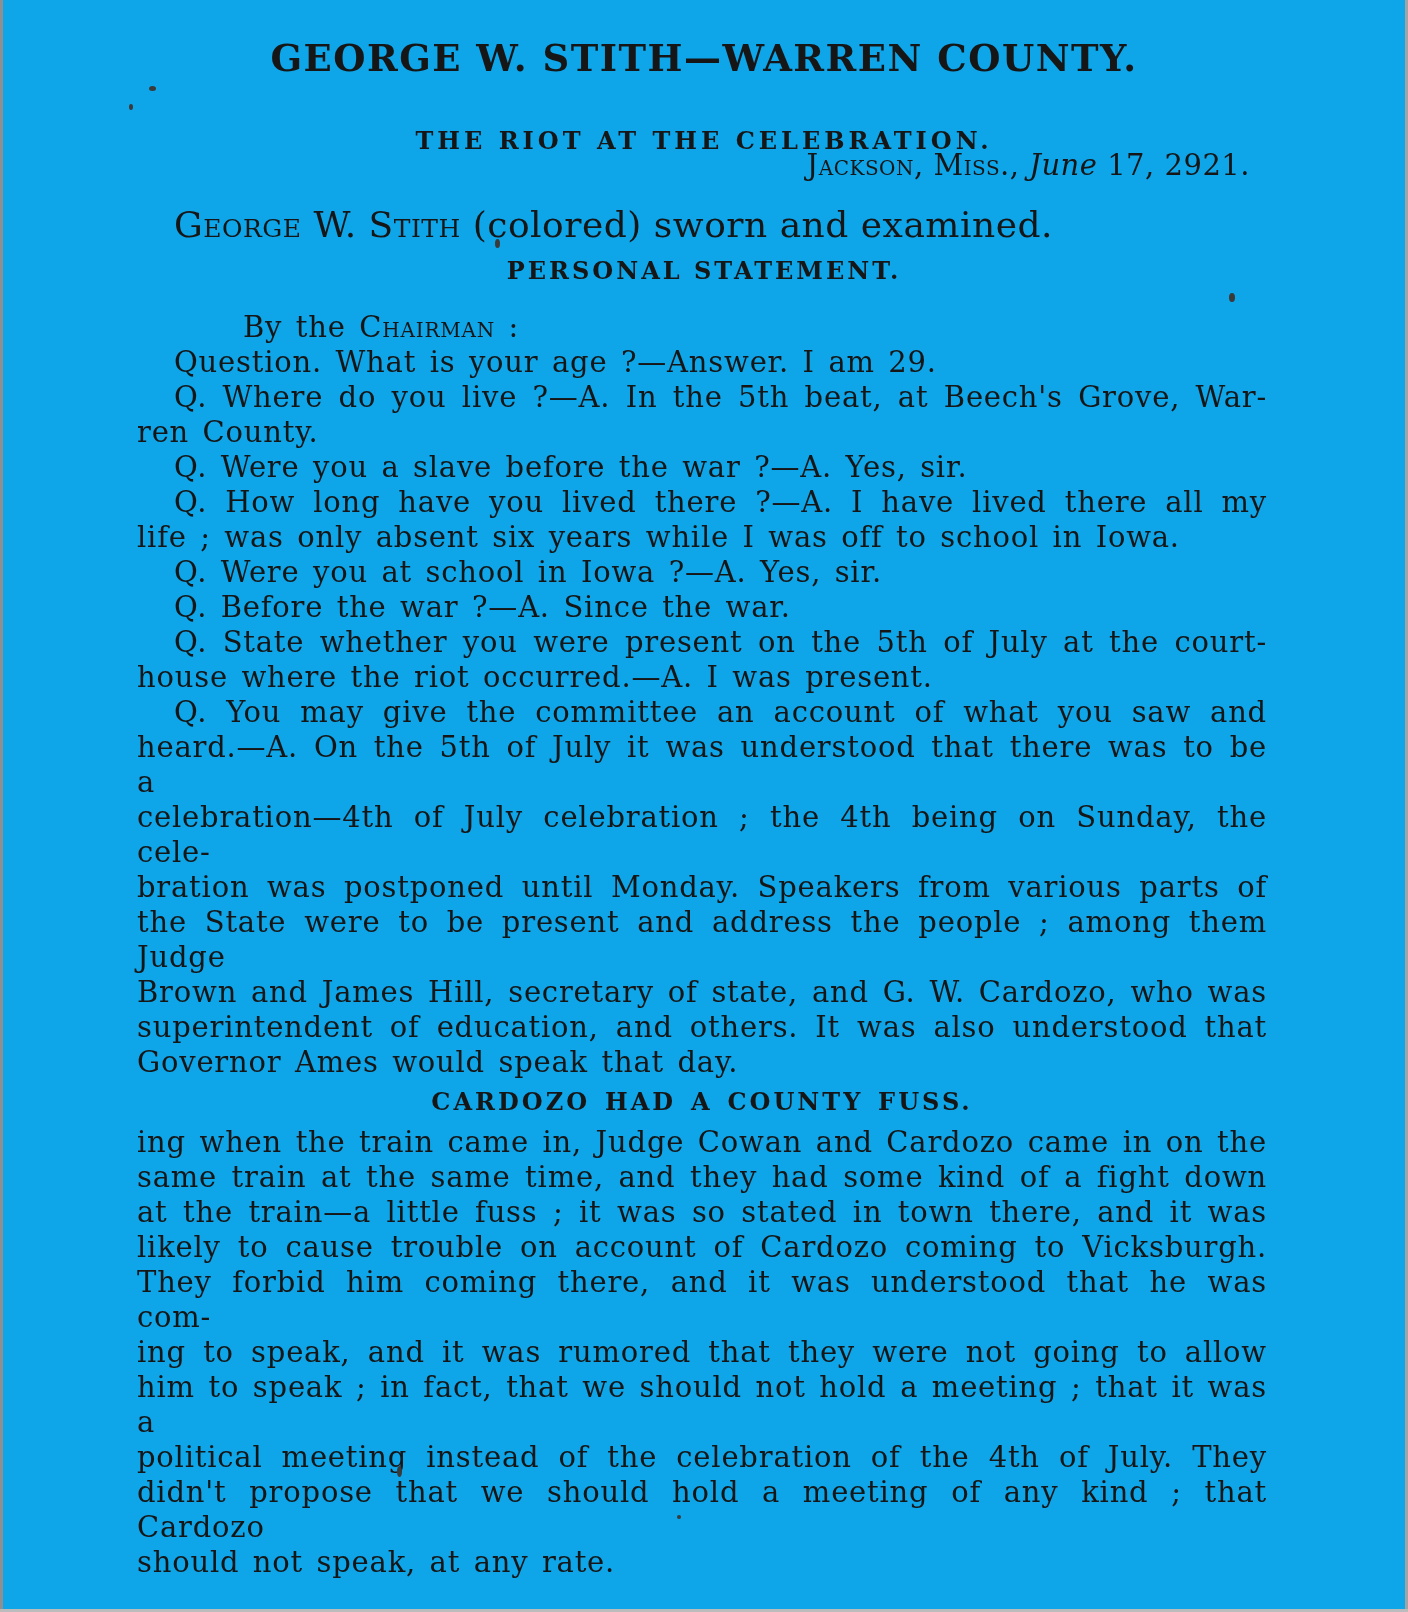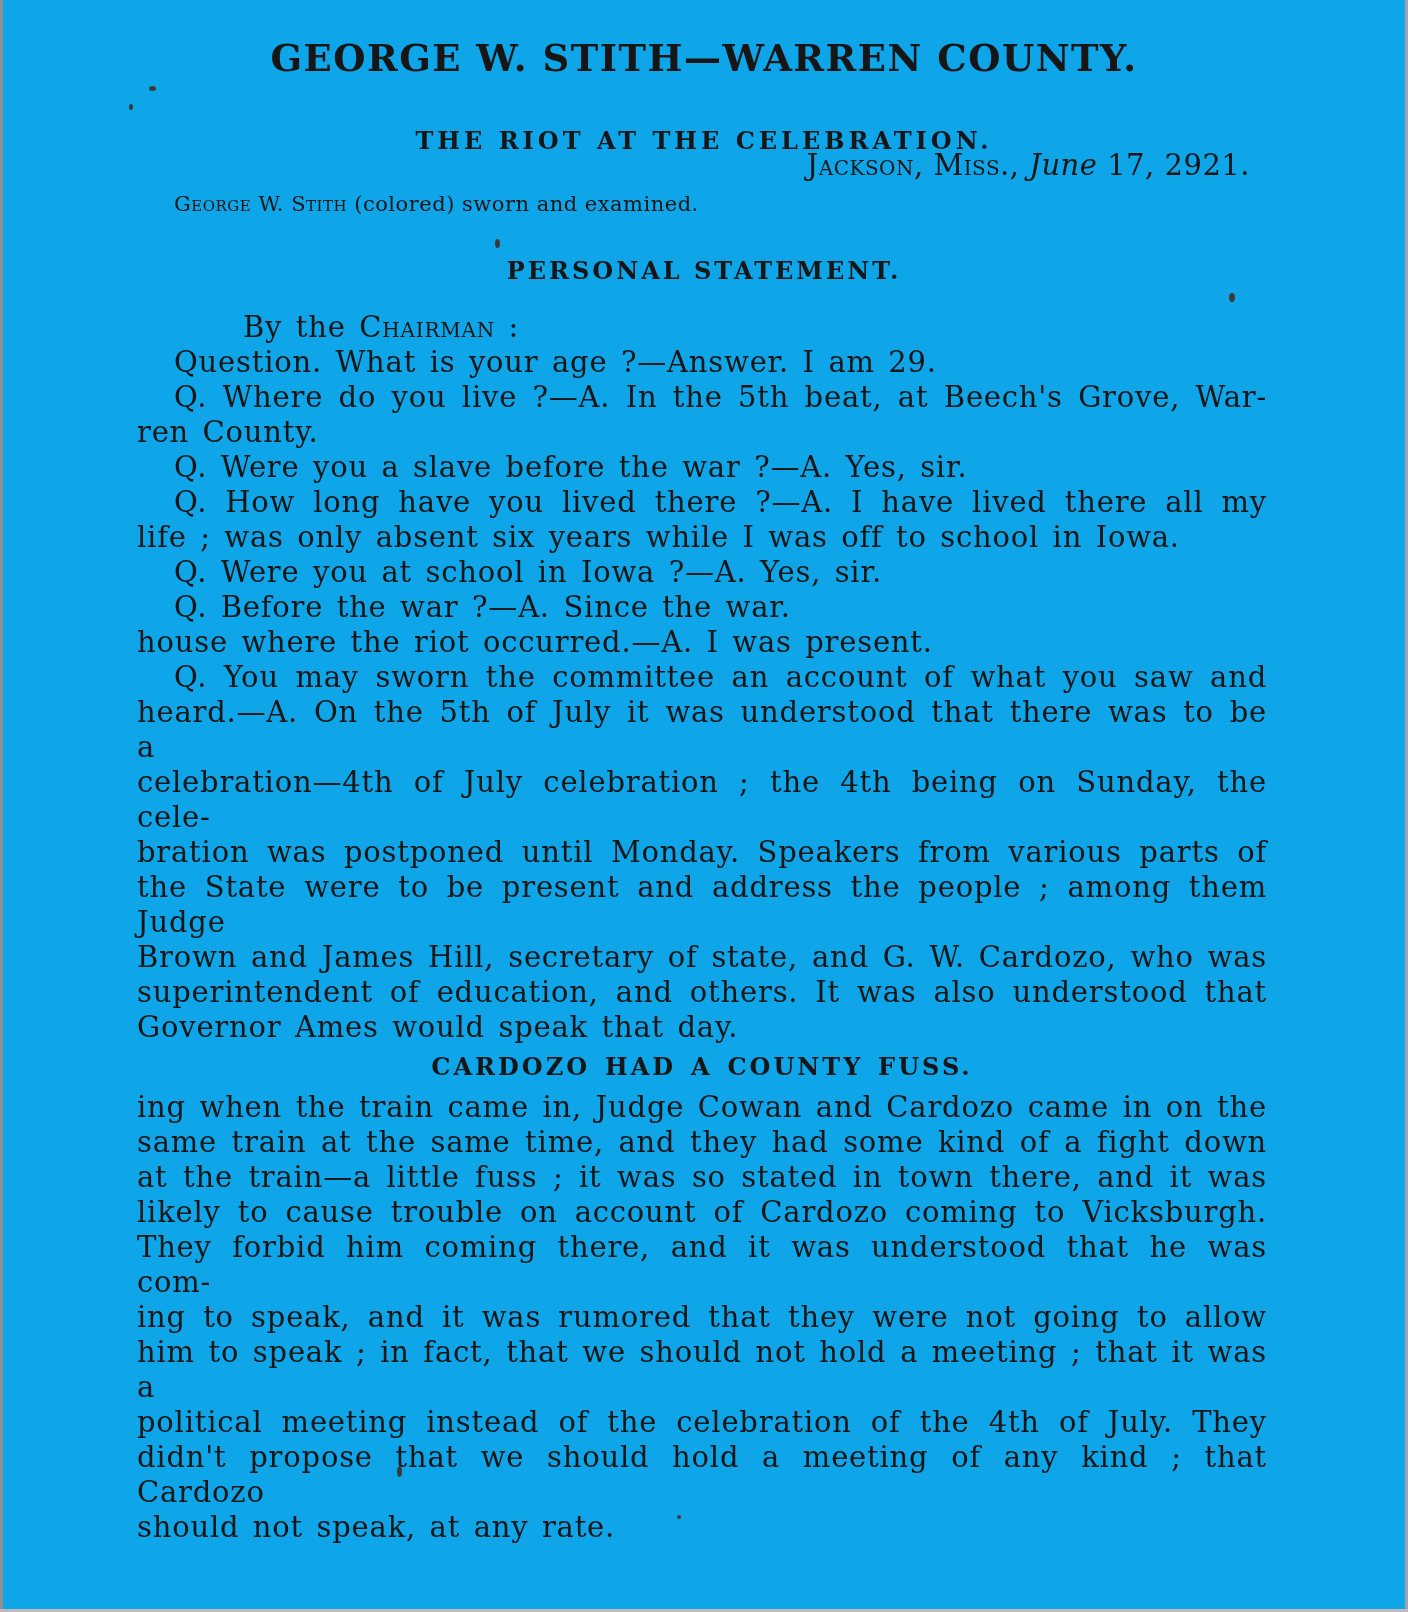--- a/index.html
+++ b/index.html
@@ -14,21 +14,21 @@
   .edge{position:absolute;}
   .edge-left{left:0;top:0;width:3px;height:100%;background:#8f8f8f;}
   .edge-right{right:0;top:0;width:3px;height:100%;background:#a3a3a3;}
   .edge-bottom{left:0;bottom:0;width:100%;height:3px;background:#bcbcbc;}
 
   .hline{position:absolute;white-space:nowrap;}
   .center{left:0;width:100%;text-align:center;}
   .title{top:36px;font-size:37px;font-weight:bold;letter-spacing:1.5px;}
   .subtitle{top:110px;font-size:24px;font-weight:bold;letter-spacing:4px;margin-top:16px;}
   .dateline{top:148px;right:158px;font-size:29px;letter-spacing:0.5px;}
-  .witness{top:192px;left:174px;font-size:21px;letter-spacing:0.5px;}
+  .witness{top:204px;left:174px;font-size:36px;letter-spacing:0.5px;}
   .personal{top:256px;font-size:24px;font-weight:bold;letter-spacing:3px;}
 
   .sc{font-variant:small-caps;}
   .it{font-style:italic;}
 
   #body{
     position:absolute;top:310px;left:137px;width:1130px;
     font-size:29px;line-height:35px;
     letter-spacing:0.8px;word-spacing:3.5px;
   }
@@ -65,22 +65,23 @@
   <div id="body">
     <div class="line e byline"><span>By the </span><span class="sc">Chairman</span><span> :</span></div>
   <div class="line e i">Question. What is your age ?—Answer. I am 29.</div>
       <div class="line j i">Q. Where do you live ?—A. In the 5th beat, at Beech's Grove, War-</div>
       <div class="line e">ren County.</div>
       <div class="line e i">Q. Were you a slave before the war ?—A. Yes, sir.</div>
       <div class="line j i">Q. How long have you lived there ?—A. I have lived there all my</div>
       <div class="line e">life ; was only absent six years while I was off to school in Iowa.</div>
       <div class="line e i">Q. Were you at school in Iowa ?—A. Yes, sir.</div>
       <div class="line e i">Q. Before the war ?—A. Since the war.</div>
+      <div class="line j i">Q. State whether you were present on the 5th of July at the court-</div>
       <div class="line e">house where the riot occurred.—A. I was present.</div>
-      <div class="line j i">Q. You may sworn the committee an account of what you saw and</div>
+      <div class="line j i">Q. You may give the committee an account of what you saw and</div>
       <div class="line j">heard.—A. On the 5th of July it was understood that there was to be a</div>
       <div class="line j">celebration—4th of July celebration ; the 4th being on Sunday, the cele-</div>
       <div class="line j">bration was postponed until Monday. Speakers from various parts of</div>
       <div class="line j">the State were to be present and address the people ; among them Judge</div>
       <div class="line j">Brown and James Hill, secretary of state, and G. W. Cardozo, who was</div>
       <div class="line j">superintendent of education, and others. It was also understood that</div>
       <div class="line e">Governor Ames would speak that day.</div>
       <div class="bodyhead">CARDOZO HAD A COUNTY FUSS.</div>
       <div class="line j">ing when the train came in, Judge Cowan and Cardozo came in on the</div>
       <div class="line j">same train at the same time, and they had some kind of a fight down</div>

